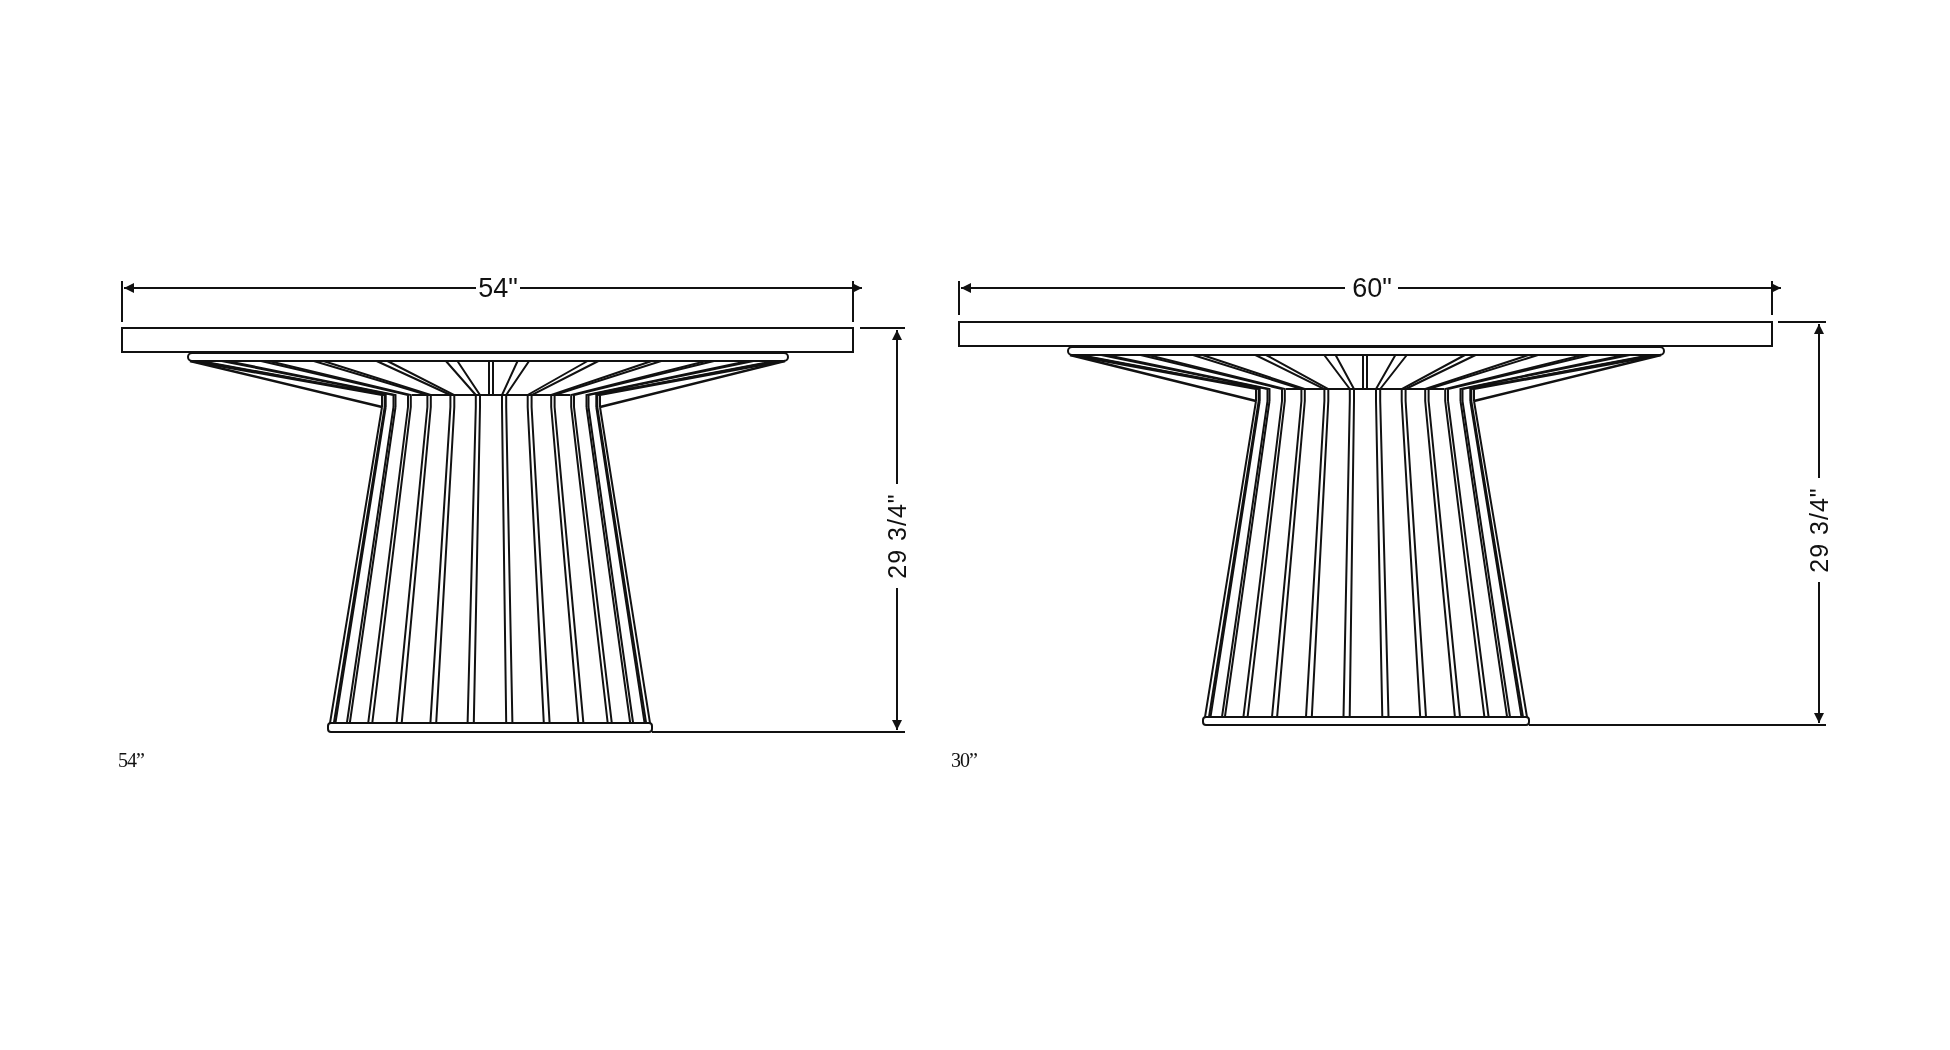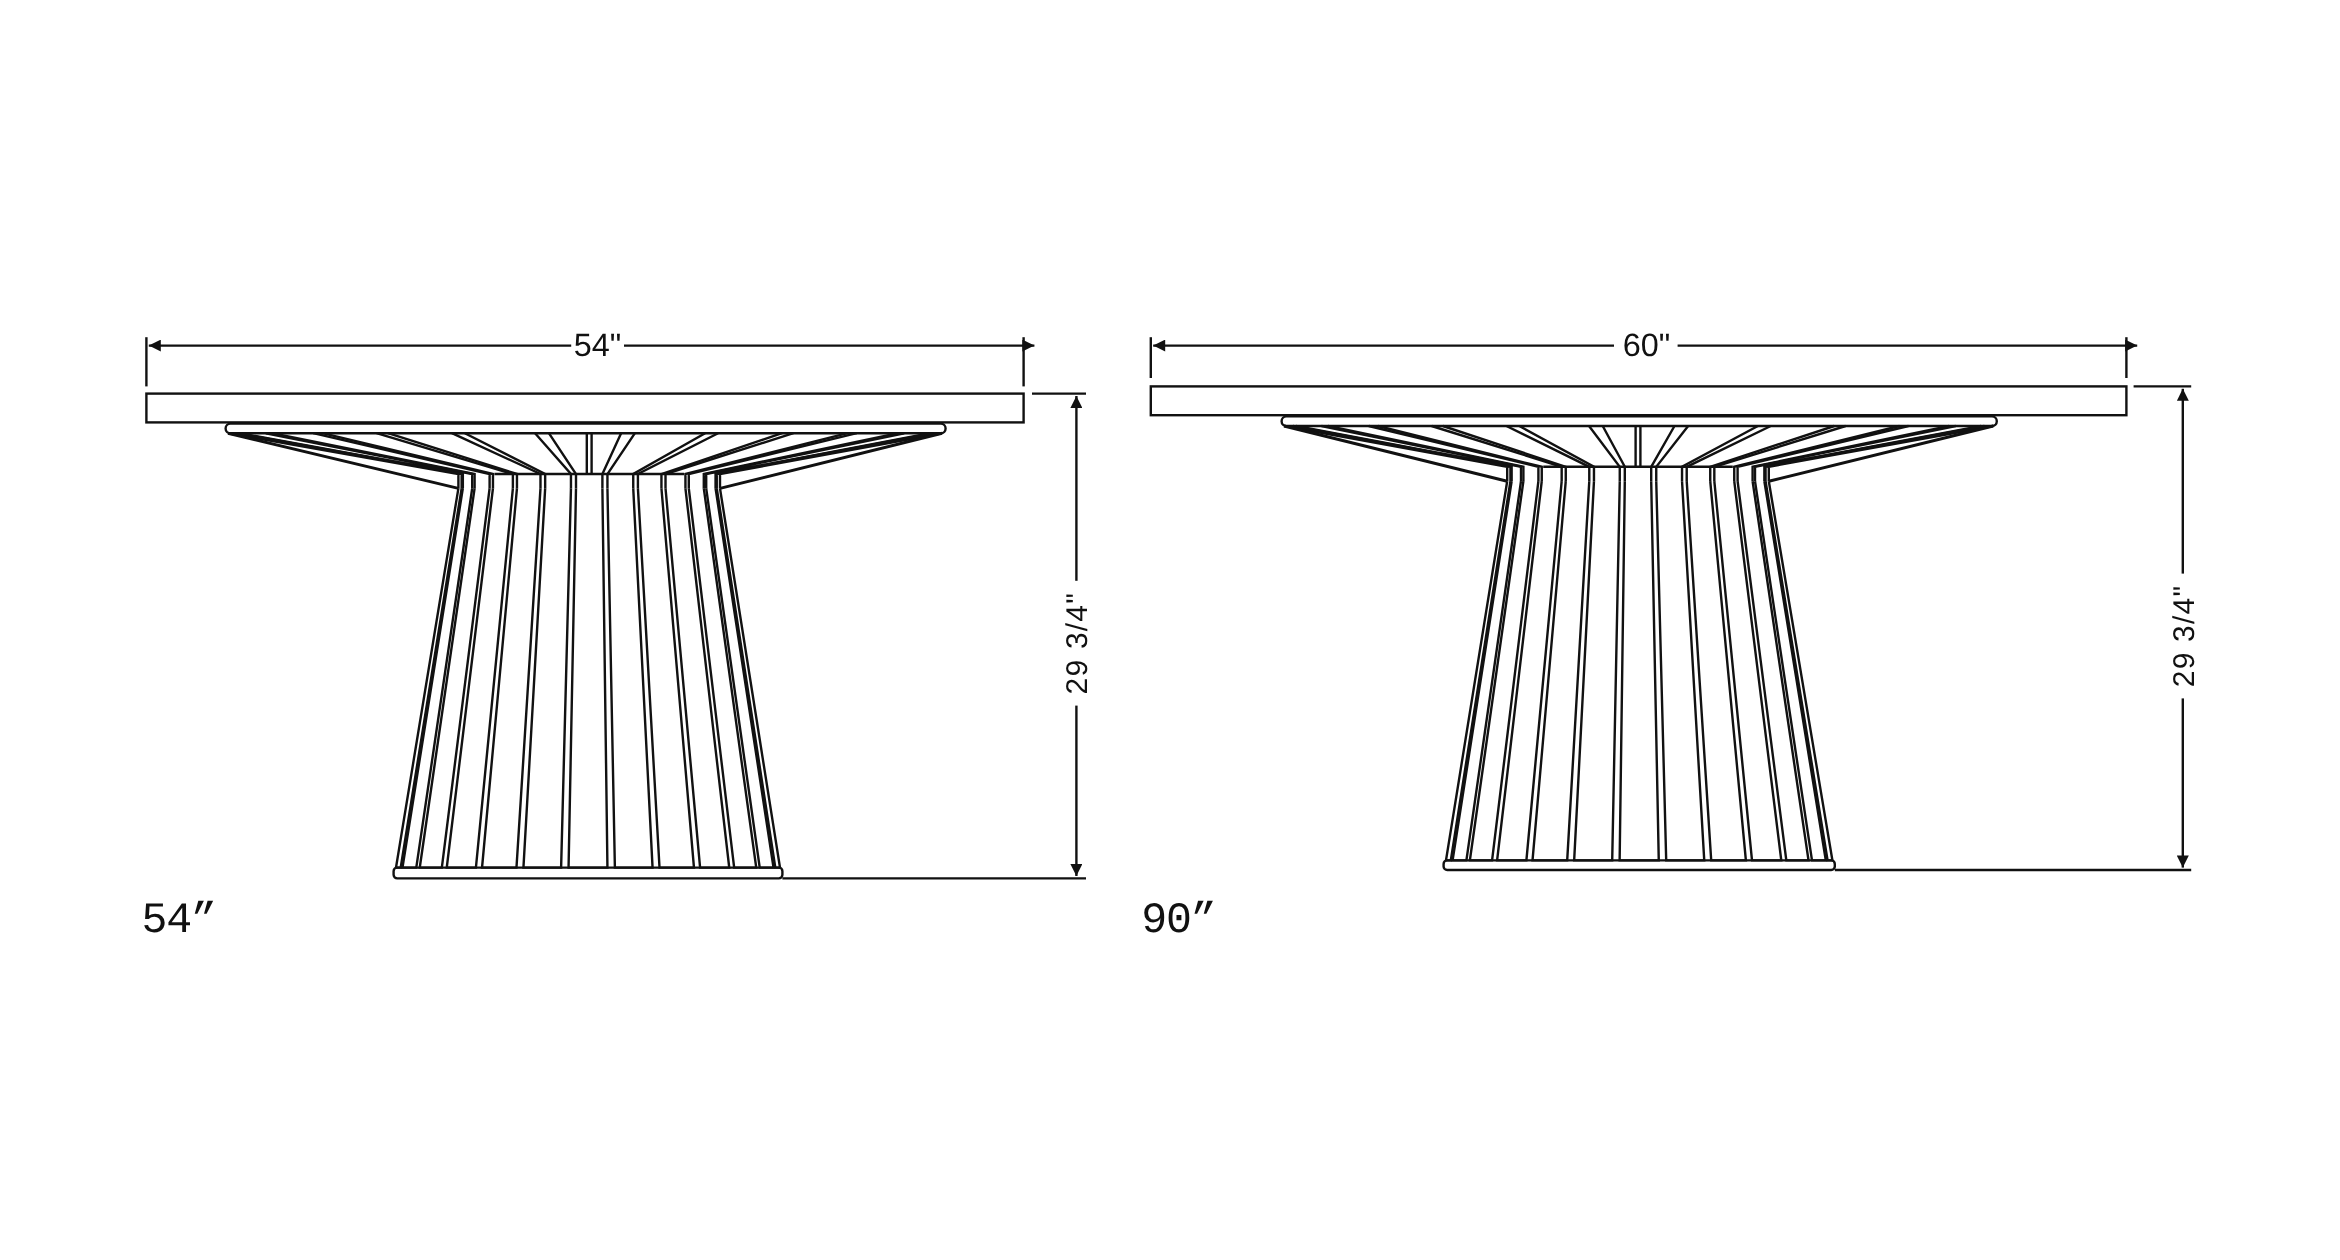--- a/index.html
+++ b/index.html
@@ -3,22 +3,22 @@
   <meta charset="utf-8">
   <style>
     html, body { margin: 0; padding: 0; background: #ffffff; }
     body { width: 1950px; height: 1050px; overflow: hidden; position: relative; }
     #drawing { position: absolute; left: 0; top: 0; width: 1950px; height: 1050px; }
     .dim-text { font-family: "Liberation Sans", sans-serif; fill: #111111; }
     .dim-width-text { font-size: 27px; font-stretch: condensed; }
     .dim-height-text { font-size: 25px; letter-spacing: 1px; }
     .caption {
       position: absolute;
-      font-family: Liberation Mono, monospace;
-      font-size: 36px;
+      font-family: Liberation Serif, serif;
+      font-size: 20px;
       color: #111111;
       letter-spacing: -1px;
       line-height: 1;
     }
     #caption-left { left: 118px; top: 750px; }
     #caption-right { left: 951px; top: 750px; }
   </style>
 </head>
 <body>
 
@@ -137,13 +137,13 @@
       <line x1="1778" y1="322" x2="1826" y2="322" stroke="#111" stroke-width="2"></line>
       <line x1="1529" y1="725" x2="1826" y2="725" stroke="#111" stroke-width="2"></line>
       <line x1="1819" y1="324" x2="1819" y2="478" stroke="#111" stroke-width="2" marker-start="url(#arrow-start)"></line>
       <line x1="1819" y1="582" x2="1819" y2="723" stroke="#111" stroke-width="2" marker-end="url(#arrow-end)"></line>
       <text class="dim-text dim-height-text" x="0" y="0" text-anchor="middle" transform="translate(1828,530) rotate(-90)">29 3/4"</text>
     </g>
   </g>
 </svg>
 
 <div class="caption" id="caption-left">54”</div>
-<div class="caption" id="caption-right">90”</div>
+<div class="caption" id="caption-right">30”</div>
 
 </body></html>

